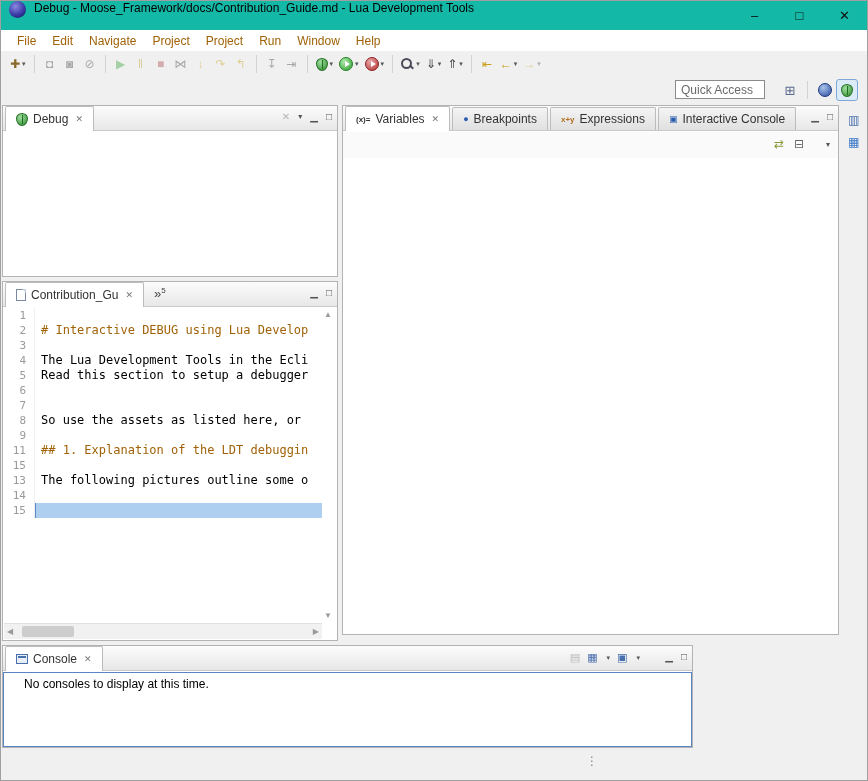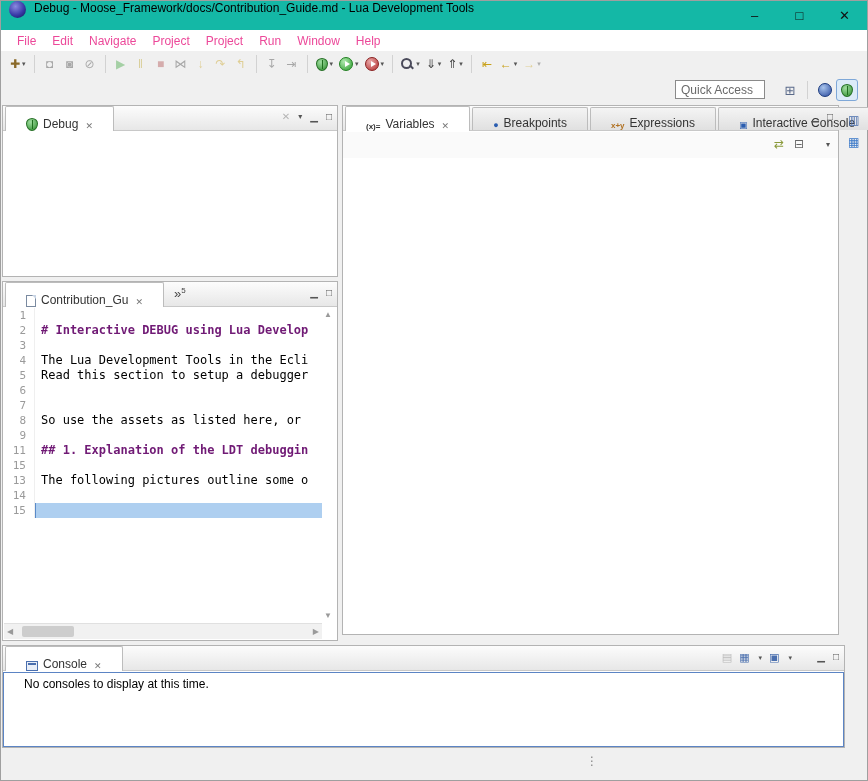--- a/index.html
+++ b/index.html
@@ -15,21 +15,21 @@
   
   .titlebar { position:absolute; left:1px; top:1px; right:1px; height:29px; background:#14b8a6; display:flex; align-items:flex-start; }
   .gfx-eclipse { width:17px; height:17px; border-radius:50%; margin-left:8px; flex:none;
     background:radial-gradient(circle at 38% 32%, #8a8ae0, #3a3aa8 55%, #101050); }
   .titlebar .title { margin-left:8px; font-size:12px; color:#000; white-space:nowrap; }
   .win-controls { margin-left:auto; display:flex; height:100%; }
   .win-btn { width:45px; height:100%; display:flex; align-items:center; justify-content:center; font-size:13px; color:#111; cursor:default; }
 
   
   .menubar { position:absolute; left:1px; top:30px; right:1px; height:21px; background:#fff; display:flex; align-items:center; padding-left:8px; }
-  .menu-item { padding:2px 8px; color:#ec4899; cursor:default; }
+  .menu-item { padding:2px 8px; color:#a16207; cursor:default; }
 
   
   .toolbar { position:absolute; left:1px; top:51px; right:1px; height:26px; display:flex; align-items:center; padding-left:6px; }
   .tb-btn { height:22px; min-width:20px; padding:0 2px; display:inline-flex; align-items:center; justify-content:center; border:1px solid transparent; border-radius:2px; cursor:default; }
   .tb-btn.disabled { opacity:.42; }
   .tb-glyph { font-size:12px; line-height:12px; color:#444; }
   .dd { font-size:7px; color:#555; margin-left:2px; }
   .tb-sep { width:1px; height:18px; background:#d2d2d2; margin:0 5px; flex:none; }
 
   
@@ -58,54 +58,54 @@
   .quick-access { position:absolute; left:674px; top:3px; width:90px; height:19px; background:#fff; border:1px solid #8a8a8a; color:#6a6a6a; display:flex; align-items:center; padding-left:5px; cursor:text; }
   .persp-bar { position:absolute; left:778px; top:2px; display:flex; align-items:center; }
   .persp-sep { width:1px; height:18px; background:#d2d2d2; margin:0 6px; }
   .persp-btn { width:22px; height:22px; display:flex; align-items:center; justify-content:center; border:1px solid transparent; border-radius:3px; cursor:default; }
   .persp-btn.selected { background:#dcebf8; border-color:#7fa8d8; }
   .open-persp { font-size:13px; color:#5a6a8a; }
 
   
   .panel { position:absolute; background:#fff; border:1px solid #b3b3b3; }
   .panel-header { position:absolute; left:0; right:0; top:0; height:25px; background:linear-gradient(#fcfcfc,#e7e7e7); border-bottom:1px solid #c8c8c8; display:flex; align-items:flex-end; padding-left:2px; }
-  .tab { height:23px; display:inline-flex; align-items:flex-end; gap:5px; padding:0 20px; border:1px solid #bcbcbc; border-bottom:none; border-radius:2px 2px 0 0; background:linear-gradient(#f4f4f4,#e0e0e0); color:#333; white-space:nowrap; cursor:default; margin-right:2px; }
+  .tab { height:23px; display:inline-flex; align-items:center; gap:5px; padding:0 10px; border:1px solid #bcbcbc; border-bottom:none; border-radius:2px 2px 0 0; background:linear-gradient(#f4f4f4,#e0e0e0); color:#333; white-space:nowrap; cursor:default; margin-right:2px; }
   .tab.selected { background:#fff; height:25px; margin-bottom:-1px; z-index:2; }
   .tab-x { font-size:9px; color:#777; margin-left:2px; cursor:pointer; }
   .tab-ic { display:inline-flex; align-items:center; justify-content:center; position:relative; }
   .hdr-btns { position:absolute; right:5px; top:4px; display:flex; align-items:center; gap:8px; z-index:3; }
   .hdr-btn { font-size:10px; color:#555; cursor:default; line-height:14px; }
   .hdr-btn.disabled { opacity:.4; }
   .panel-content { position:absolute; left:0; right:0; top:26px; bottom:0; background:#fff; }
 
   #debug-panel { left:2px; top:105px; width:336px; height:172px; }
   #variables-panel { left:342px; top:105px; width:497px; height:530px; }
   #editor-panel { left:2px; top:281px; width:336px; height:360px; }
-  #console-panel { left:2px; top:645px; width:843px; height:103px; }
+  #console-panel { left:2px; top:645px; width:691px; height:103px; }
 
   
   .view-toolbar { position:absolute; left:0; right:0; top:26px; height:26px; background:#fafafa; }
   .view-toolbar .vt-icons { position:absolute; right:34px; top:5px; display:flex; gap:10px; }
   .vt-ic { font-size:12px; color:#666; cursor:default; }
   .view-menu { position:absolute; right:8px; top:8px; font-size:8px; color:#555; cursor:default; }
   #variables-panel .panel-content { top:52px; }
 
   
   .ic-vars { font-size:8px; font-weight:bold; color:#333; }
   .ic-bp { font-size:9px; color:#2a5db0; }
   .ic-expr { font-size:8px; font-weight:bold; color:#b07020; }
 
   
   .overflow-chevron { margin-left:8px; align-self:center; color:#444; font-size:13px; cursor:pointer; }
   .overflow-chevron .cnt { font-size:8px; vertical-align:super; }
   .editor-lines { position:absolute; left:0; top:26px; right:15px; bottom:18px; overflow:hidden; background:#fff; font-family:"DejaVu Sans Mono","Liberation Mono",monospace; font-size:12px; }
   .ed-line { display:flex; height:15px; line-height:15px; }
   .ed-num { width:32px; flex:none; text-align:right; padding-right:8px; color:#9a9a9a; font-size:11px; border-right:1px solid #efefef; }
   .ed-text { padding-left:6px; white-space:pre; }
-  .seg-h { color:#701a75; font-weight:bold; }
+  .seg-h { color:#a16207; font-weight:normal; }
   .seg-p { color:#000; }
   .seg-i { color:#000; font-style:italic; }
   .ed-line.current .ed-text { flex:1; background:#aecff0; border-left:1px solid #5a8ac8; padding-left:5px; }
   .vscroll { position:absolute; right:1px; top:26px; width:14px; bottom:18px; background:#fff; }
   .vscroll .up { position:absolute; top:2px; left:2px; font-size:8px; color:#9a9a9a; }
   .vscroll .down { position:absolute; bottom:2px; left:2px; font-size:8px; color:#9a9a9a; }
   .hscroll { position:absolute; left:1px; right:15px; bottom:1px; height:16px; background:#f1f1f1; border-top:1px solid #e0e0e0; }
   .hscroll .left { position:absolute; left:3px; top:3px; font-size:8px; color:#9a9a9a; }
   .hscroll .right { position:absolute; right:3px; top:3px; font-size:8px; color:#9a9a9a; }
   .hscroll .thumb { position:absolute; left:18px; top:2px; width:52px; height:11px; background:#cdcdcd; border-radius:2px; }

